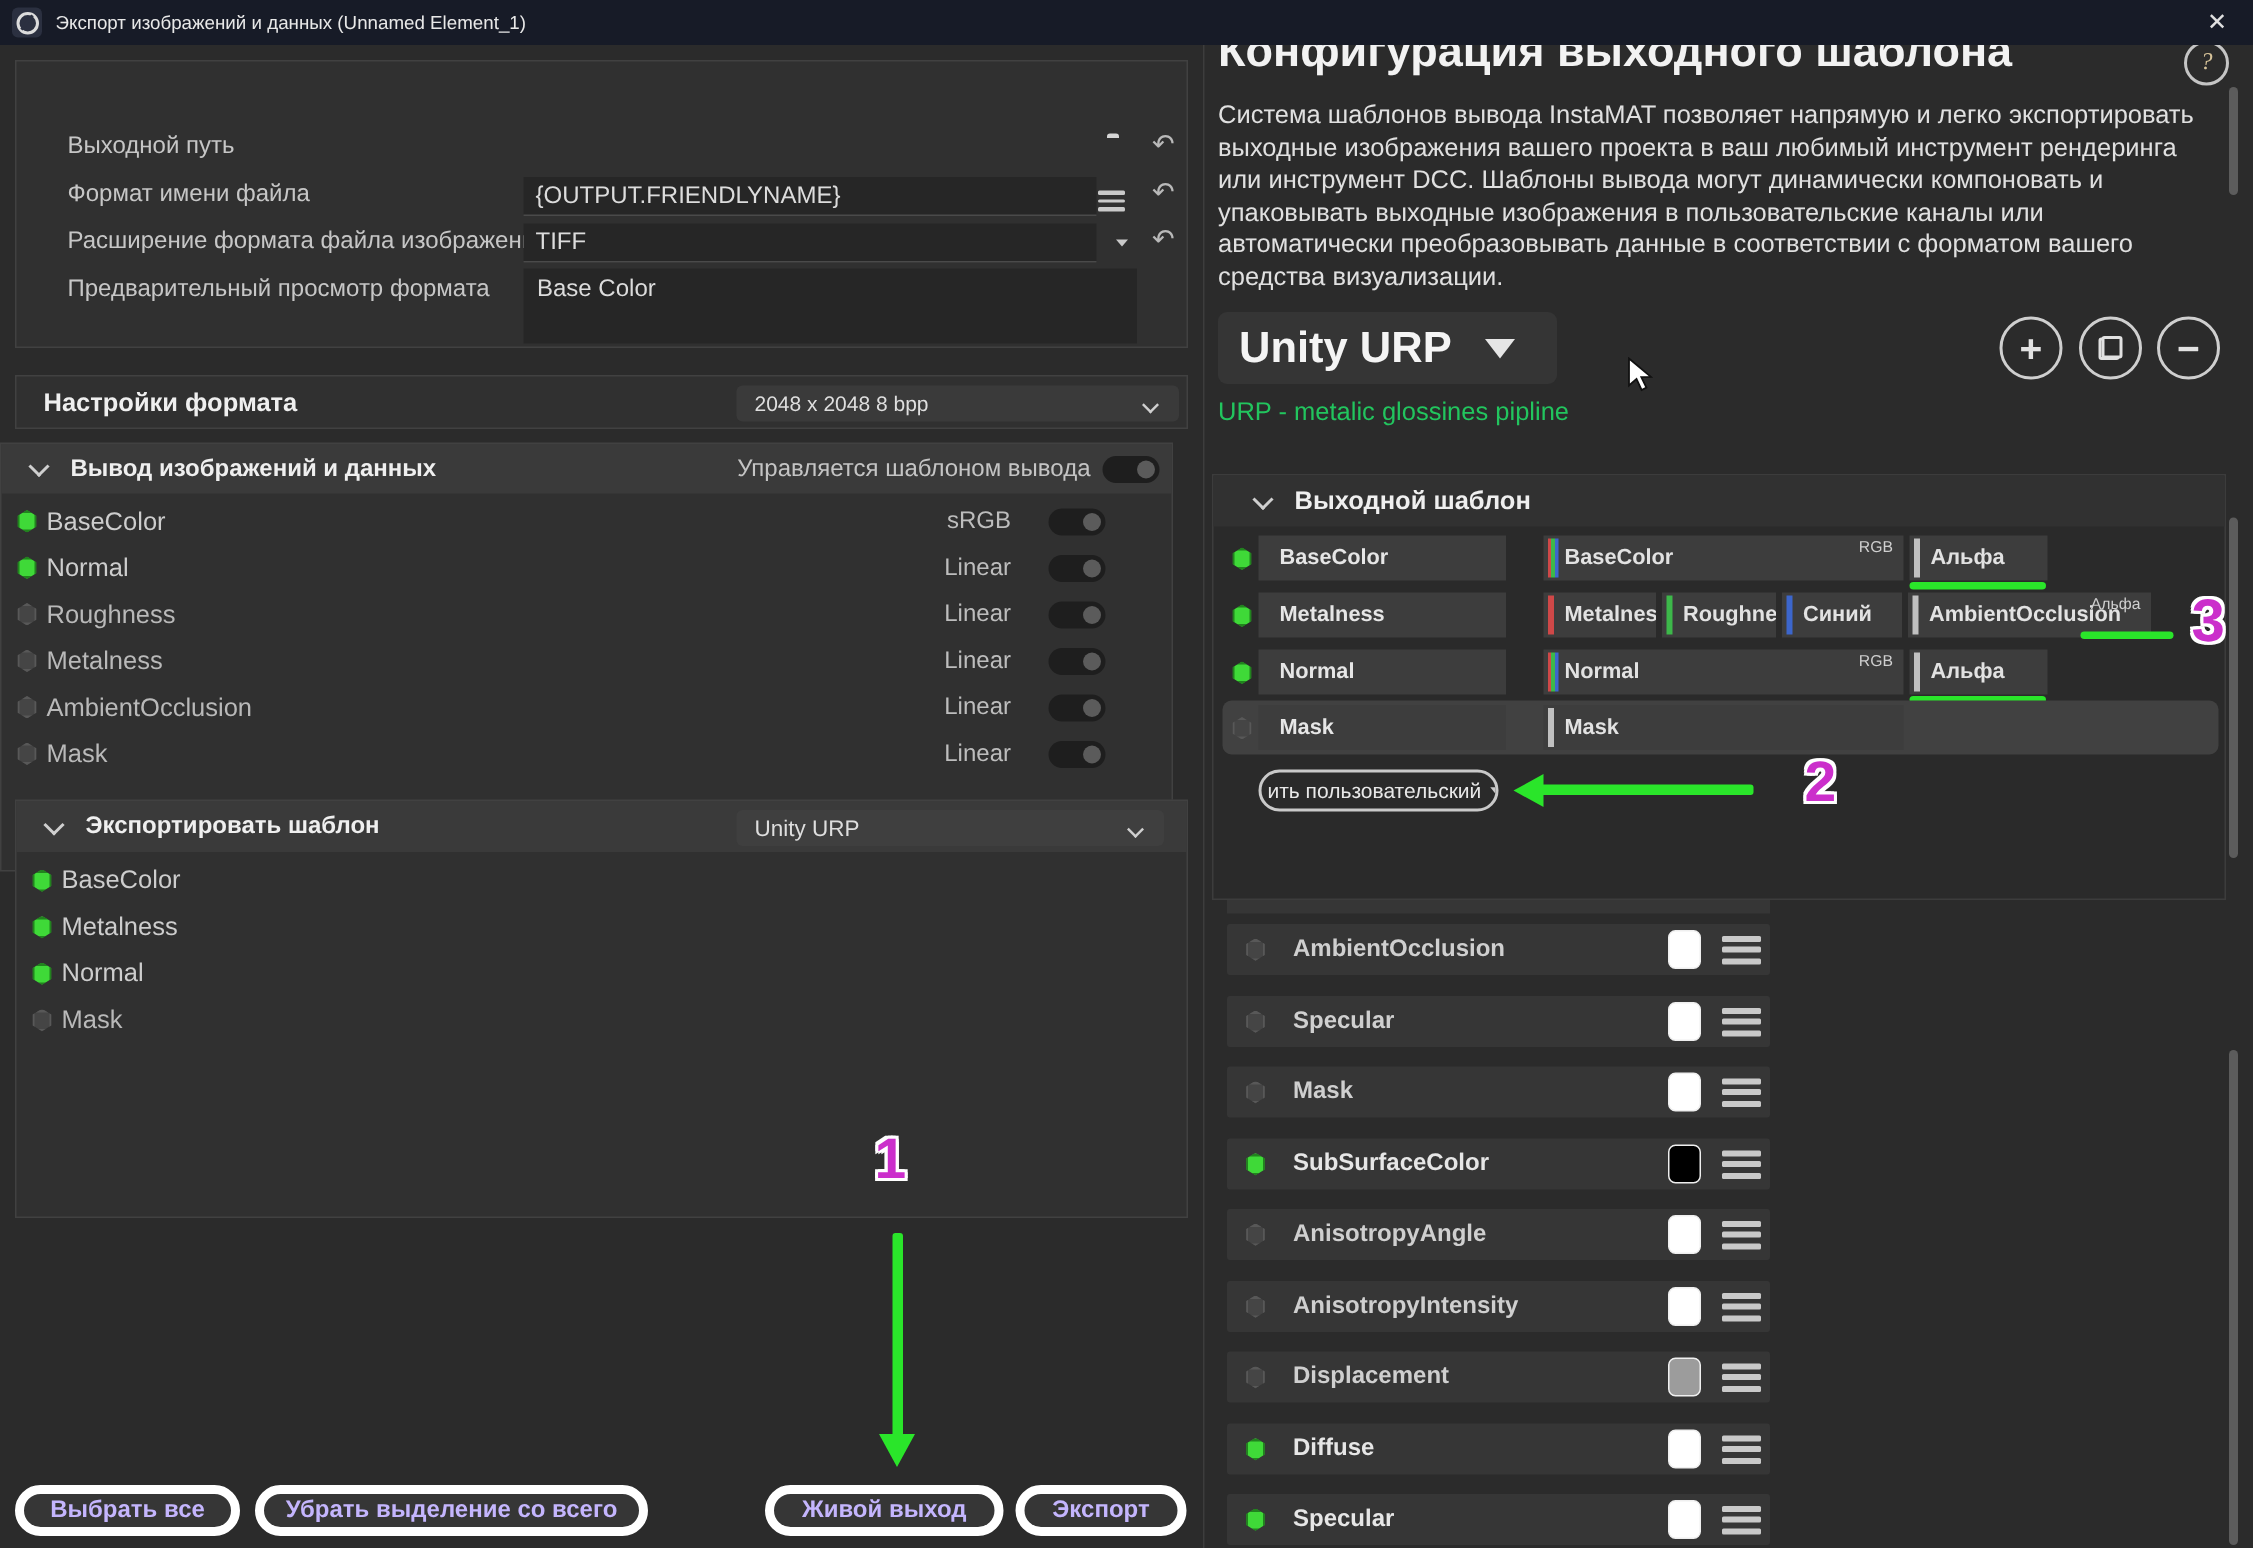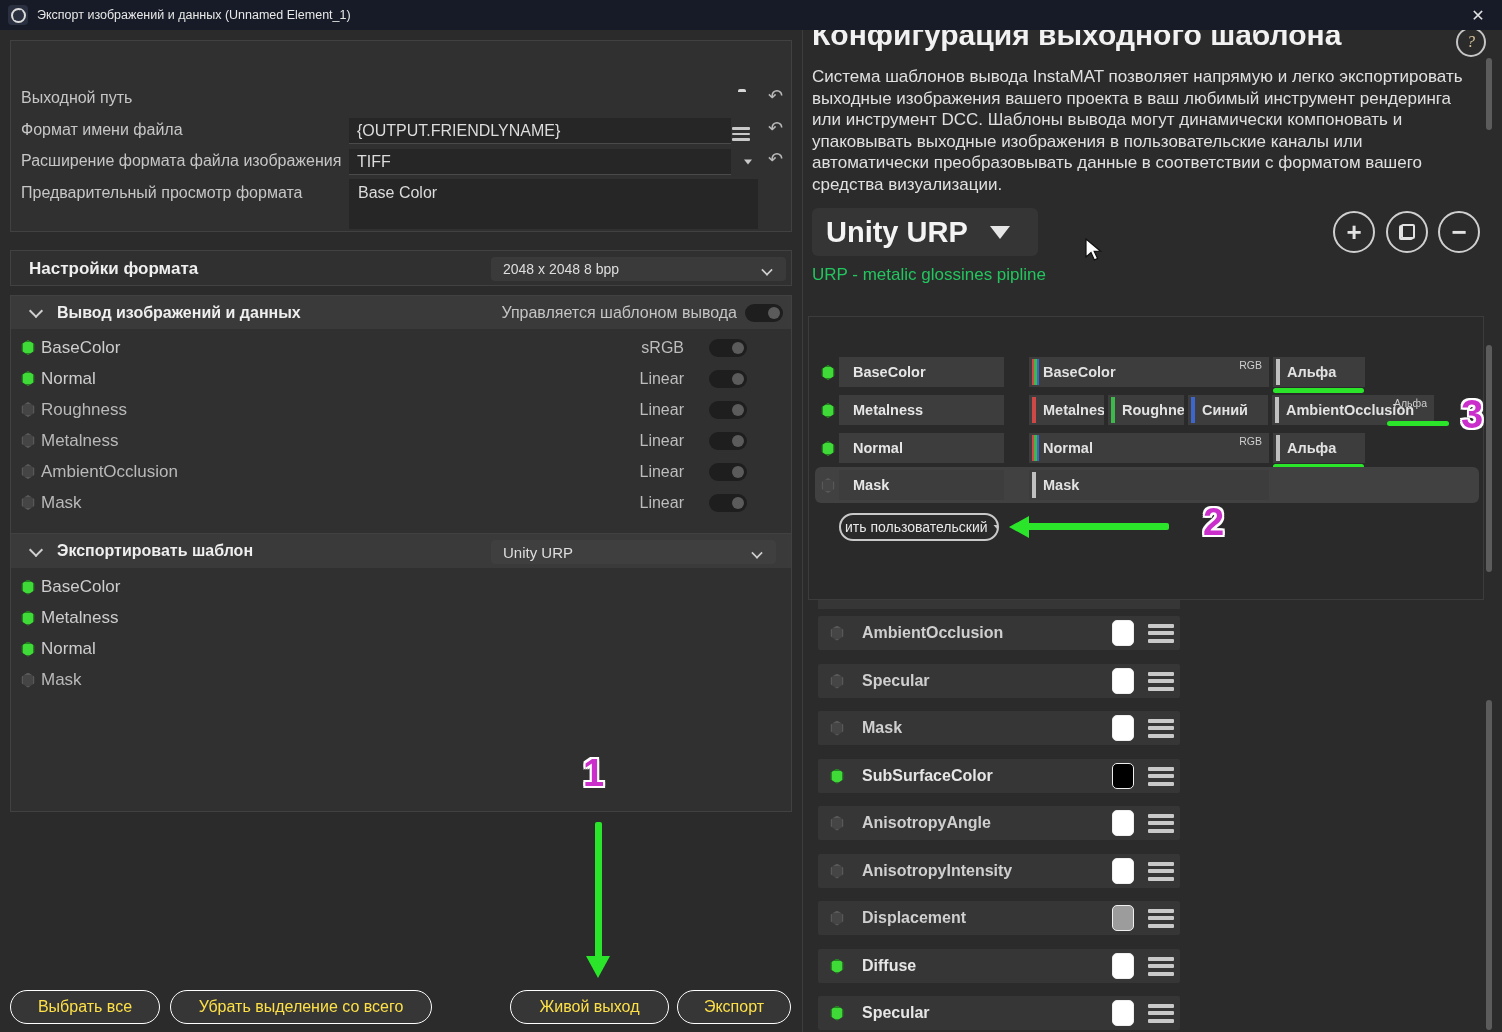--- a/index.html
+++ b/index.html
@@ -12,34 +12,34 @@
   .appico i{display:block;width:11px;height:11px;border:2px solid #dcdcdc;border-radius:50%;position:relative;}
   .appico i::after{content:"";position:absolute;left:4px;top:-1px;width:2px;height:12px;background:#2b3040;transform:rotate(38deg);}
   .wtitle{margin-left:9px;font-size:12.5px;color:#e8e8e8;}
   .wclose{position:absolute;right:12px;top:3px;width:24px;height:24px;display:flex;align-items:center;justify-content:center;font-size:16px;color:#e0e0e0;cursor:default;}
   
   .box{background:#303030;border:1px solid #414141;}
   .sechead{background:#3a3a3a;display:flex;align-items:center;}
   .sectitle{font-weight:bold;font-size:16px;color:#efefef;}
   .chev{display:inline-block;width:8px;height:8px;border-left:2px solid #cfcfcf;border-bottom:2px solid #cfcfcf;transform:rotate(-45deg);margin:0 0 3px 0;}
   .caret{display:inline-block;width:0;height:0;border-left:5px solid transparent;border-right:5px solid transparent;border-top:6px solid #c9c9c9;}
-  .lbl{font-size:16px;color:#c6c6c6;white-space:nowrap;}
+  .lbl{font-size:16px;color:#c6c6c6;white-space:nowrap;margin-left:24px;}
   .val{font-size:16px;color:#dcdcdc;white-space:nowrap;}
   .inputstrip{background:#262626;border-bottom:1px solid #4a4a4a;display:flex;align-items:center;}
   .undo{font-size:18px;color:#b9b9b9;line-height:1;}
   .folder{width:18px;height:12px;background:#d6d6d6;border-radius:1.5px;position:relative;}
   .folder::before{content:"";position:absolute;top:-3px;left:0;width:8px;height:3px;background:#d6d6d6;border-radius:2px 2px 0 0;}
   .burger{width:18px;display:flex;flex-direction:column;gap:3px;}
   .burger b{display:block;height:2.5px;background:#c9c9c9;border-radius:1px;}
   .hex{width:14px;height:15px;clip-path:polygon(50% 0%,94% 26%,94% 74%,50% 100%,6% 74%,6% 26%);background:#454545;box-shadow:inset 0 0 0 2px #585858;flex:none;}
   .hex.on{background:#3fd938;box-shadow:inset 0 0 0 2px rgba(10,60,10,.55);}
   .tog{position:relative;width:38px;height:18px;border-radius:9px;background:#1e1e1e;flex:none;}
   .tog i{position:absolute;right:3px;top:3px;width:12px;height:12px;border-radius:50%;background:#5b5b5b;}
   .select{background:#3a3a3a;border-radius:4px;display:flex;align-items:center;font-size:14px;color:#dedede;}
-  .pillbtn{border:1px solid #ffffff;border-radius:17px;background:#363636;display:flex;align-items:center;justify-content:center;font-weight:normal;font-size:16px;color:#fde047;}
+  .pillbtn{border:6px solid #ffffff;border-radius:17px;background:#363636;display:flex;align-items:center;justify-content:center;font-weight:bold;font-size:16px;color:#c4b5fd;}
   
   .iorow{left:0;width:780px;height:31px;display:flex;align-items:center;}
   .iorow .name{margin-left:30px;font-size:17px;color:#b9b9b9;}
   .iorow.on .name{color:#cdcdcd;}
   .iorow .hex{position:absolute;left:10px;}
   .iorow .space{position:absolute;right:107px;font-size:16px;color:#bdbdbd;}
   .iorow .tog{position:absolute;right:44px;}
   .expitem{left:0;width:780px;height:30px;display:flex;align-items:center;}
   .expitem .hex{position:absolute;left:10px;}
   .expitem .name{margin-left:30px;font-size:17px;color:#b9b9b9;}
@@ -130,21 +130,21 @@
   </div>
 
   <div class="abs box" style="left:10px;top:250px;width:782px;height:36px;">
     <span class="abs sectitle" style="left:18px;top:8px;font-size:17px;">Настройки формата</span>
     <div class="abs select" style="left:480px;top:6px;width:295px;height:24px;">
       <span style="margin-left:12px;">2048 x 2048 8 bpp</span>
       <span class="chev" style="position:absolute;right:14px;top:8px;transform:rotate(-45deg) scale(.8);"></span>
     </div>
   </div>
 
-  <div class="abs box" style="left:10px;top:295px;width:782px;height:286px;">
+  <div class="abs box" style="left:0;top:295px;width:782px;height:286px;">
     <div class="abs sechead" style="left:0;top:0;width:780px;height:33px;">
       <span class="chev" style="margin-left:20px;"></span>
       <span class="sectitle" style="margin-left:16px;">Вывод изображений и данных</span>
       <span style="position:absolute;right:54px;font-size:16px;color:#c4c4c4;">Управляется шаблоном вывода</span>
       <span class="tog" style="position:absolute;right:8px;">
           <i></i>
         </span>
     </div>
     <div id="io-rows" class="abs" style="left:0;top:0;width:780px;height:225px;">
         <div class="abs iorow on" style="top: 36px;">
@@ -253,20 +253,24 @@
     </div>
   <div class="abs circbtn" style="left:1438px;top:211px;">−</div>
 
   <span class="abs subtxt" style="left:812px;top:265px;">URP - metalic glossines pipline</span>
 
   <svg class="abs" style="left:1085px;top:238px;" width="22" height="24">
     <polygon points="1,1 1,19 6,14.6 9.4,22 12.6,20.4 9.2,13.4 15.6,13.2" fill="#ffffff" stroke="#111" stroke-width="1.2"></polygon>
   </svg>
 
   <div class="abs tplbox" style="left:808px;top:316px;width:676px;height:284px;">
+    <div class="abs sechead" style="left:0;top:0;width:674px;height:34px;background:#313131;">
+      <span class="chev" style="margin-left:28px;"></span>
+      <span class="sectitle" style="margin-left:16px;font-size:17px;">Выходной шаблон</span>
+    </div>
     <div id="tpl-rows" class="abs" style="left:0;top:0;width:674px;height:282px;">
         <div class="abs hex on" style="left: 12px; top: 48px;"></div>
         <div class="tplrow-name" style="left: 30px; top: 40px; width: 165px;">
           <div style="margin-left: 14px;">BaseColor</div>
         </div>
         <div class="chip" style="left: 220px; top: 40px; width: 240px;">
           <div class="stripe rgb"></div>
           <div class="clabel">BaseColor</div>
           <div class="ctag">RGB</div>
         </div>

